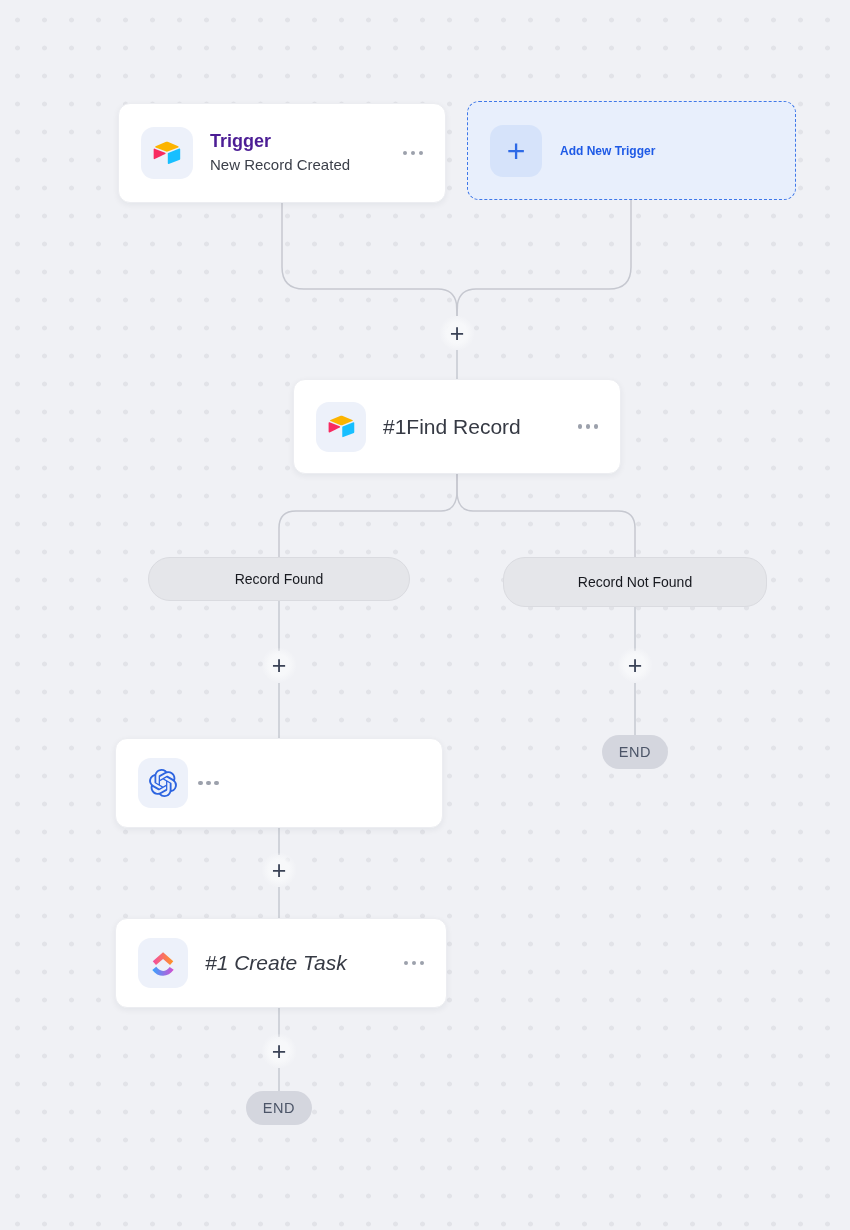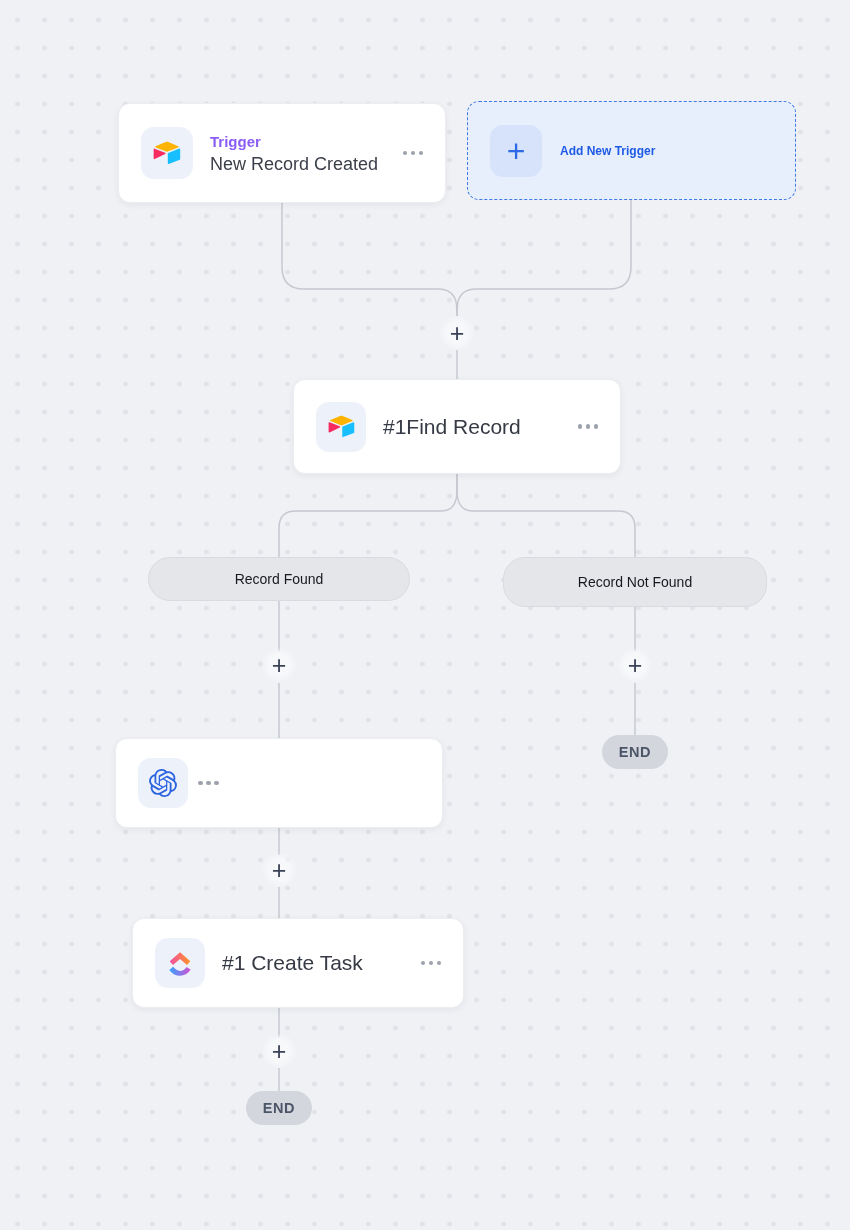--- a/index.html
+++ b/index.html
@@ -36,22 +36,22 @@
     cursor: pointer;
   }
   .icon-tile {
     width: 52px; height: 52px; flex: 0 0 52px;
     border-radius: 13px;
     background: #EDF1FA;
     display: flex; align-items: center; justify-content: center;
   }
   .icon-tile svg { display: block; }
   .node-text { margin-left: 17px; flex: 1 1 auto; min-width: 0; }
-  .node-badge { color: #8b5cf6; font-size: 15px; font-weight: 700; line-height: 23px; }
-  .node-subtitle { color: #3B3F49; font-size: 18px; font-weight: 400; line-height: 23px; }
+  .node-badge { color: #4c1d95; font-size: 18px; font-weight: 700; line-height: 23px; }
+  .node-subtitle { color: #3B3F49; font-size: 15px; font-weight: 400; line-height: 23px; }
   .node-title { color: #363A44; font-size: 21px; font-weight: 500; line-height: 22px; }
   .node-title.wrap { max-width: 165px; }
 
   .more-menu {
     flex: 0 0 auto; margin-left: 8px;
     display: flex; gap: 3.5px; align-items: center;
     padding: 6px 2px; cursor: pointer;
   }
   .more-menu i {
     width: 4.5px; height: 4.5px; border-radius: 50%;
@@ -84,21 +84,21 @@
     border: 1px solid #DADBE0;
     border-radius: 22px;
     display: flex; align-items: center; justify-content: center;
     color: #17191F; font-size: 14px; font-weight: 400;
   }
   .end-pill {
     position: absolute; z-index: 3;
     background: #D4D6DE;
     border-radius: 17px;
     display: flex; align-items: center; justify-content: center;
-    color: #4C5568; font-size: 14.5px; font-weight: 700; letter-spacing: 0.6px;
+    color: #4C5568; font-size: 14.5px; font-weight: 400; letter-spacing: 0.6px;
   }
 
   
   .plus-node {
     position: absolute; z-index: 2;
     width: 34px; height: 34px;
     display: flex; align-items: center; justify-content: center;
     background: radial-gradient(circle, #F7F8FA 42%, rgba(247,248,250,0) 74%);
     color: #3A4256; font-size: 25px; font-weight: 400; line-height: 1;
     cursor: pointer; user-select: none;
@@ -188,21 +188,21 @@
         <path fill="#2D64E0" d="M22.2819 9.8211a5.9847 5.9847 0 0 0-.5157-4.9108 6.0462 6.0462 0 0 0-6.5098-2.9A6.0651 6.0651 0 0 0 4.9807 4.1818a5.9847 5.9847 0 0 0-3.9977 2.9 6.0462 6.0462 0 0 0 .7427 7.0966 5.98 5.98 0 0 0 .511 4.9107 6.051 6.051 0 0 0 6.5146 2.9001A5.9847 5.9847 0 0 0 13.2599 24a6.0557 6.0557 0 0 0 5.7718-4.2058 5.9894 5.9894 0 0 0 3.9977-2.9001 6.0557 6.0557 0 0 0-.7475-7.073zM13.2599 22.4301a4.4755 4.4755 0 0 1-2.8764-1.0408l.1419-.0804 4.7783-2.7582a.7948.7948 0 0 0 .3927-.6813v-6.7369l2.02 1.1686a.071.071 0 0 1 .038.0615v5.5826a4.504 4.504 0 0 1-4.4945 4.4849zm-9.6607-4.1254a4.4708 4.4708 0 0 1-.5346-3.0137l.142.0852 4.783 2.7582a.7712.7712 0 0 0 .7806 0l5.8428-3.3685v2.3324a.0804.0804 0 0 1-.0332.0615L9.74 19.9502a4.4992 4.4992 0 0 1-6.1408-1.6455zM2.3408 7.8956a4.485 4.485 0 0 1 2.3655-1.9728V11.6a.7664.7664 0 0 0 .3879.6765l5.8144 3.3543-2.0201 1.1685a.0757.0757 0 0 1-.071 0l-4.8303-2.7865a4.504 4.504 0 0 1-1.6464-6.1473zm16.5963 3.8558L13.1038 8.364 15.1192 7.2a.0757.0757 0 0 1 .071 0l4.8303 2.7913a4.4944 4.4944 0 0 1-.6765 8.1042v-5.6772a.79.79 0 0 0-.407-.6769zm2.0107-3.0231l-.142-.0852-4.7735-2.7818a.7759.7759 0 0 0-.7854 0L9.409 9.2297V6.8974a.0662.0662 0 0 1 .0284-.0615l4.8303-2.7866a4.4992 4.4992 0 0 1 6.6802 4.66zM8.3065 12.863l-2.02-1.1638a.0804.0804 0 0 1-.038-.0567V6.0742a4.4992 4.4992 0 0 1 7.3757-3.4537l-.142.0805L8.704 5.459a.7948.7948 0 0 0-.3927.6813zm1.0976-2.3654l2.602-1.4998 2.6069 1.4998v2.9994l-2.5974 1.4997-2.6067-1.4997z"></path>
       </svg>
     </div>
     <div class="more-menu">
         <i></i>
         <i></i>
         <i></i>
       </div>
   </div>
 
-  <div class="node-card" style="left:132px; top:918px; width:332px; height:90px;">
+  <div class="node-card" style="left:115px; top:918px; width:332px; height:90px;font-style:italic;">
     <div class="icon-tile" style="width:50px;height:50px;flex-basis:50px;">
       <svg width="26" height="30" viewBox="0 0 24 28">
         <defs>
           <linearGradient id="cu-top" x1="0" y1="0" x2="1" y2="0">
             <stop offset="0" stop-color="#F24DA4"></stop>
             <stop offset="1" stop-color="#FF9524"></stop>
           </linearGradient>
           <linearGradient id="cu-bot" x1="0" y1="0" x2="1" y2="0">
             <stop offset="0" stop-color="#37A3FF"></stop>
             <stop offset="1" stop-color="#D44FD0"></stop>

